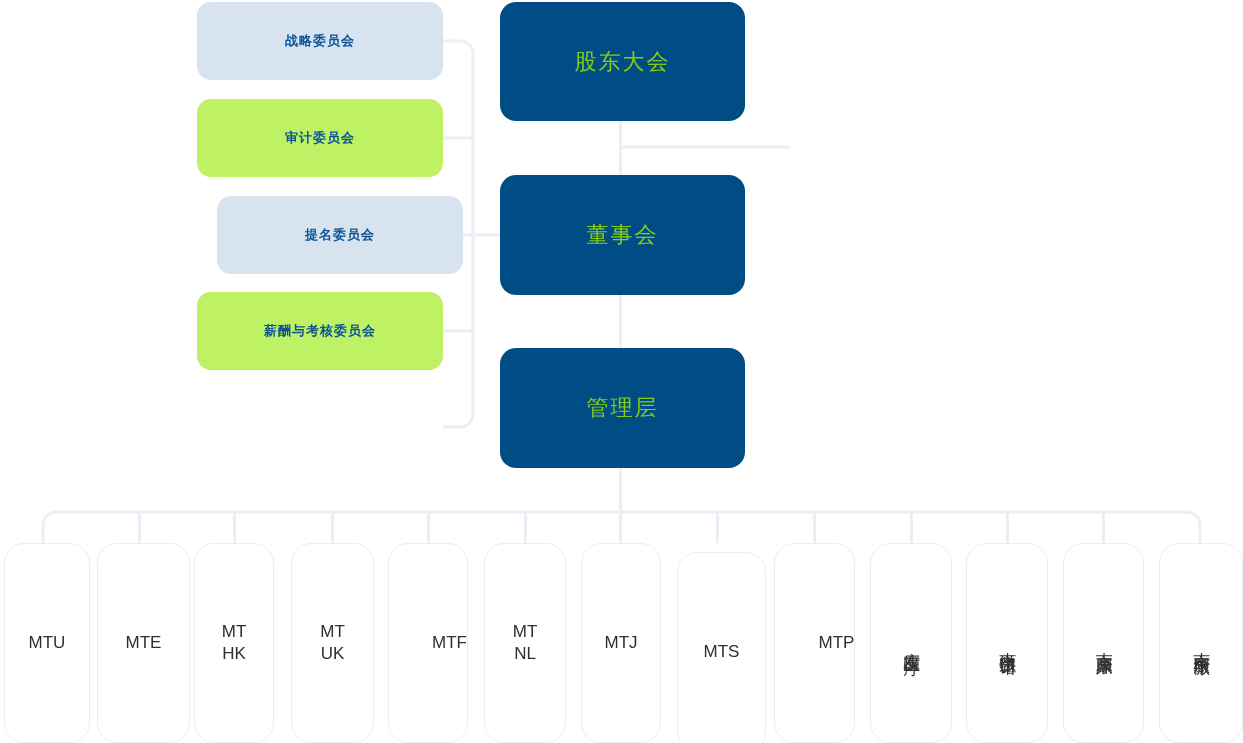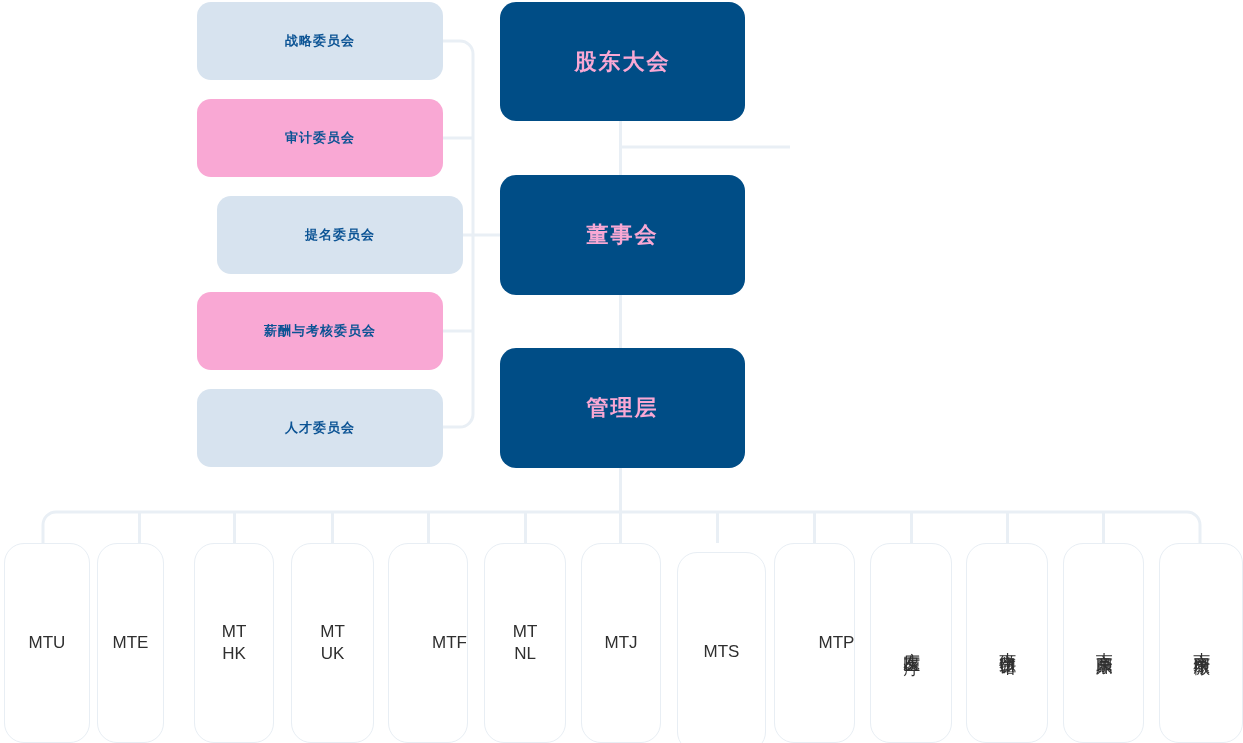--- a/index.html
+++ b/index.html
@@ -40,37 +40,37 @@
     box-sizing: border-box;
   }
   .committee .label {
     font-size: 13px;
     font-weight: bold;
     color: #0b5394;
     letter-spacing: 1px;
     white-space: nowrap;
   }
   .committee.shade-a { background: #d7e3ef; }
-  .committee.shade-b { background: #f9a8d4; text-align: center; }
+  .committee.shade-b { background: #bef264; text-align: center; }
 
   
   .govbox {
     position: absolute;
     background: #004d86;
     border-radius: 16px;
     display: flex;
     align-items: center;
     justify-content: center;
     box-sizing: border-box;
     z-index: 3;
   }
   .govbox .label {
     font-size: 22px;
-    font-weight: bold;
-    color: #f9a8d4;
+    font-weight: normal;
+    color: #84cc16;
     letter-spacing: 2px;
     white-space: nowrap;
   }
   #box-shareholders { left: 500px; top: 2px;   width: 245px; height: 119px; }
   #box-board        { left: 500px; top: 175px; width: 245px; height: 120px; }
   #box-management   { left: 500px; top: 348px; width: 245px; height: 120px; }
   #box-supervisors  { left: 790px; top: 87px;  width: 247px; height: 119px; }
 
   
   .subsidiary {
@@ -145,38 +145,35 @@
   </div>
   <div class="committee shade-b" id="cm1" style="top:99px;">
     <span class="label">审计委员会</span>
   </div>
   <div class="committee shade-a" id="cm2" style="top:196px;margin-left:20px;">
     <span class="label">提名委员会</span>
   </div>
   <div class="committee shade-b" id="cm3" style="top:292px;">
     <span class="label">薪酬与考核委员会</span>
   </div>
-  <div class="committee shade-a" id="cm4" style="top:389px;">
-    <span class="label">人才委员会</span>
-  </div>
 
   <div class="govbox" id="box-shareholders">
     <span class="label">股东大会</span>
   </div>
   <div class="govbox" id="box-board">
     <span class="label">董事会</span>
   </div>
   <div class="govbox" id="box-management">
     <span class="label">管理层</span>
   </div>
 
   <div class="subsidiary" style="left:4px;width:86px;">
     <span class="label">MTU</span>
   </div>
-  <div class="subsidiary" style="left:97px;width:67px;border-radius:20px;">
+  <div class="subsidiary" style="left:97px;width:93px;border-radius:20px;">
     <span class="label">MTE</span>
   </div>
   <div class="subsidiary" style="left:194px;width:80px;">
     <span class="label">MT
 HK</span>
   </div>
   <div class="subsidiary" style="left:291px;width:83px;">
     <span class="label">MT
 UK</span>
   </div>

